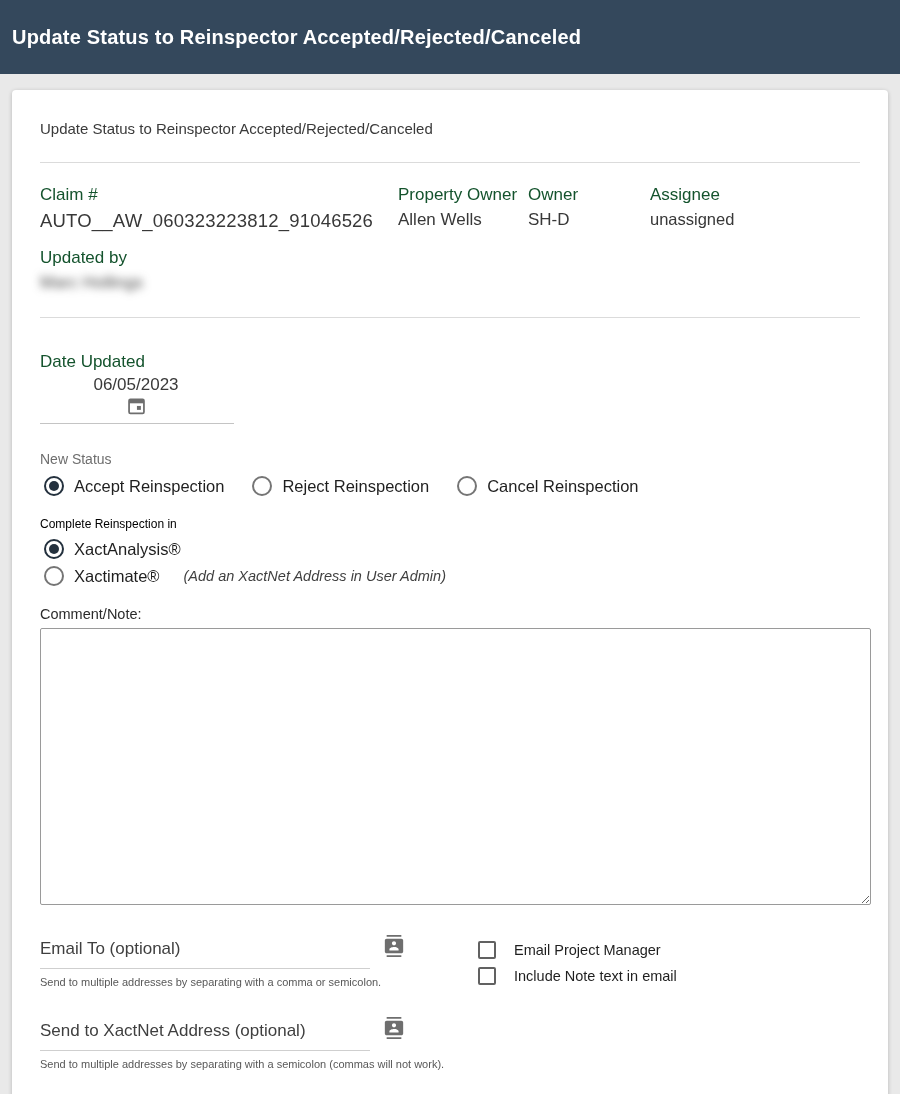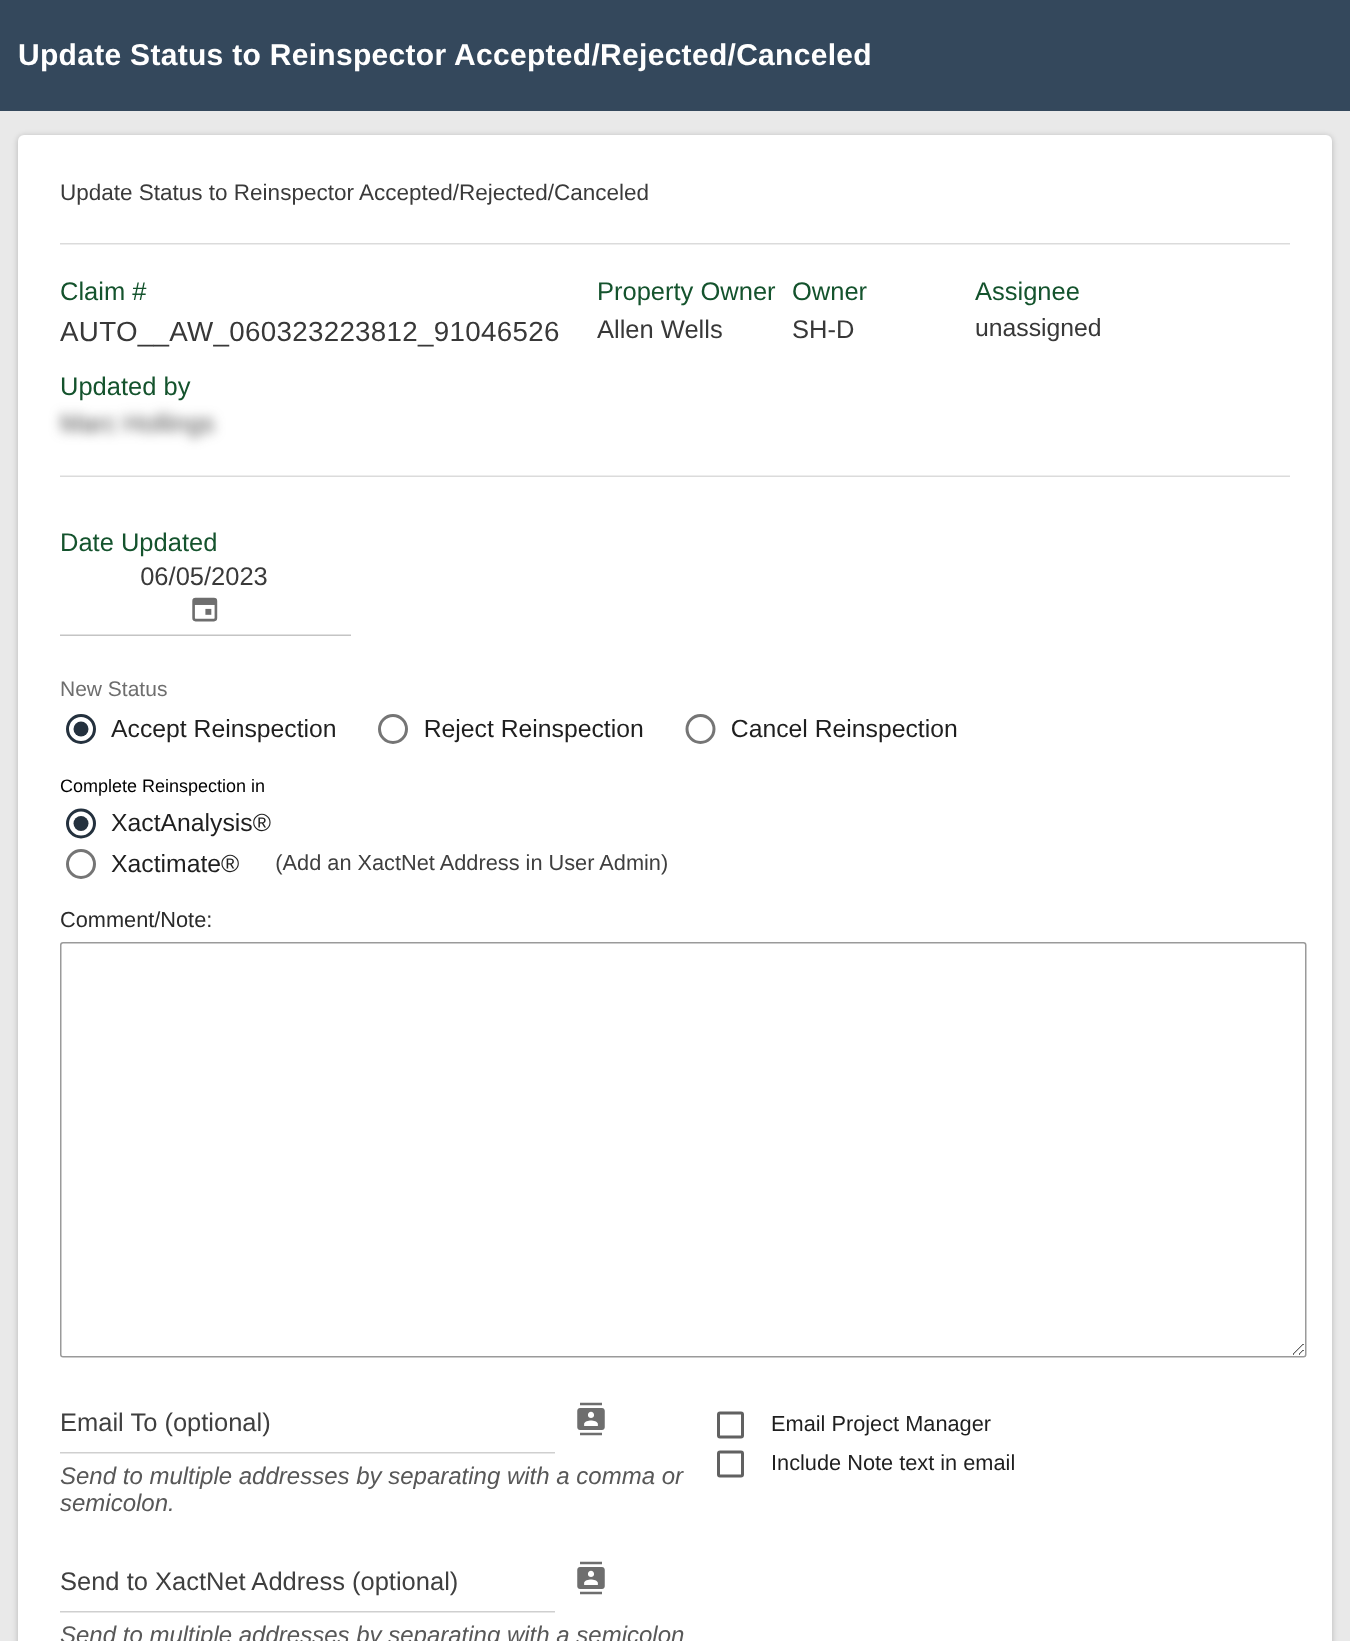--- a/index.html
+++ b/index.html
@@ -121,20 +121,21 @@
     inset: 3px;
     background: #24313E;
     border-radius: 50%;
   }
   .radio-label { font-size: 16.5px; color: #1F1F1F; }
 
   .complete-in { margin-top: 21px; }
   .radio-col { display: flex; flex-direction: column; gap: 7px; margin-top: 8px; padding-left: 4px; }
   .inline-note {
     font-size: 14.5px;
+    font-style: italic;
     color: #3F3F3F;
     margin-left: 14px;
   }
 
   
   .comment-label {
     margin-top: 20px;
     font-size: 14.5px;
     color: #2B2B2B;
   }
@@ -168,24 +169,23 @@
     color: #3F3F3F;
     cursor: text;
   }
   .contact-btn {
     margin-left: 13px;
     margin-top: -4px;
     cursor: pointer;
     line-height: 0;
   }
   .helper {
-    font-size: 16px;
+    font-size: 11px;
     color: #585858;
     margin-top: 7px;
-    font-style: italic;
   }
   .xactnet-field { margin-top: 33px; }
 
   .checks-col { display: flex; flex-direction: column; gap: 8px; padding-top: 2px; }
   .check-item { display: flex; align-items: center; gap: 18px; cursor: pointer; }
   .checkbox {
     width: 18px; height: 18px;
     border: 2px solid #616161;
     border-radius: 2px;
     flex: none;

